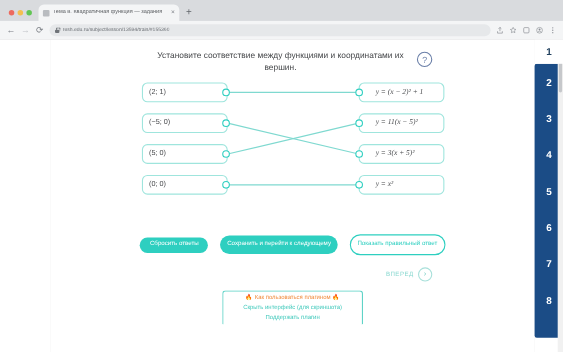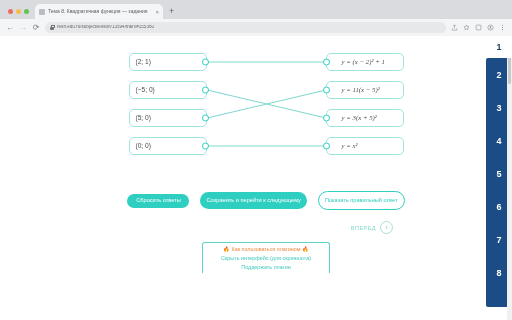--- a/index.html
+++ b/index.html
@@ -242,20 +242,24 @@
         <circle cx="8" cy="13" r="1.3" fill="#8a8e94"></circle>
       </svg>
     </div>
   </div>
 
   <div class="viewport">
     <div class="page-left-gutter"></div>
 
     <div class="content">
 
+      <div class="qhead">
+        <div class="qtitle">Установите соответствие между функциями и координатами их вершин.</div>
+        <div class="help-icon">?</div>
+      </div>
 
       <div class="match-wrap">
 
         <svg class="match-svg" viewBox="0 0 275 112" preserveAspectRatio="none">
           <line x1="78" y1="9" x2="197" y2="9" stroke="#7fd9d0" stroke-width="1.1"></line>
           <line x1="78" y1="37" x2="197" y2="65" stroke="#7fd9d0" stroke-width="1.1"></line>
           <line x1="78" y1="65" x2="197" y2="37" stroke="#7fd9d0" stroke-width="1.1"></line>
           <line x1="78" y1="93" x2="197" y2="93" stroke="#7fd9d0" stroke-width="1.1"></line>
         </svg>
 

